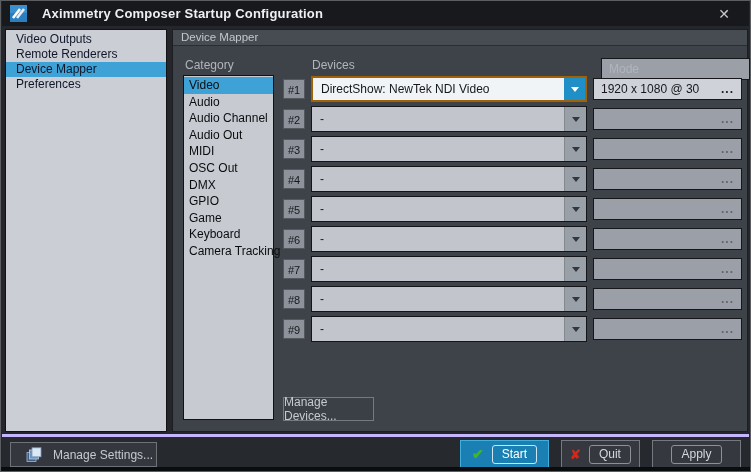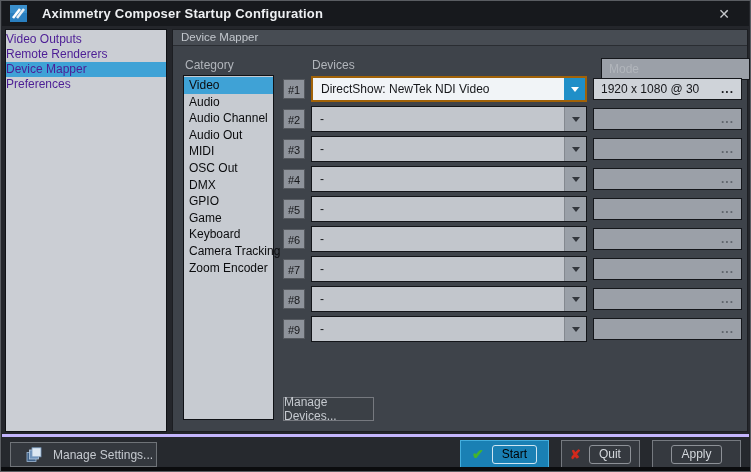--- a/index.html
+++ b/index.html
@@ -11,21 +11,21 @@
   
   .titlebar{position:absolute;left:1px;top:0;right:1px;height:25px;background:#17191d;
     display:flex;align-items:center;padding-left:8px;gap:15px;box-sizing:border-box;}
   .app-icon{width:17px;height:17px;flex:0 0 auto;}
   .title-text{color:#eef0f3;font-size:13px;font-weight:bold;letter-spacing:.2px;}
   .close-btn{position:absolute;right:10px;top:0;width:30px;height:25px;display:flex;
     align-items:center;justify-content:center;color:#c6c8cc;font-size:14px;cursor:default;}
   
   .sidebar-list{position:absolute;left:4px;top:28px;width:162px;height:403px;
     background:#cbced4;border:1px solid #101216;box-sizing:border-box;padding-top:2px;}
-  .side-item{height:15px;line-height:15px;font-size:12px;color:#4c1d95;padding-left:0;}
+  .side-item{height:15px;line-height:15px;font-size:12px;color:#0f172a;padding-left:10px;}
   .side-item.selected{background:#3fa2d6;}
   
   .panel{position:absolute;left:171px;top:28px;width:576px;height:403px;
     background:#3e434a;border:1px solid #1c1e22;box-sizing:border-box;}
   .panel-header{height:15px;line-height:15px;background:#474c53;border-bottom:1px solid #2a2d32;
     color:#c3c7cd;font-size:11.5px;padding-left:8px;}
   .col-label{position:absolute;color:#b1b5bb;font-size:12px;top:28px;}
   .col-label.category{left:12px;}
   .col-label.devices{left:139px;}
   .col-label.mode{left:422px;}
@@ -62,21 +62,21 @@
   .footer{position:absolute;left:1px;right:1px;bottom:0;height:34px;background:#26292e;
     border-top:3px solid #c4b5fd;}
   .bottom-edge{position:absolute;left:0;right:0;bottom:0;height:4px;background:#0b0c0e;}
   .btn{position:absolute;box-sizing:border-box;display:flex;align-items:center;justify-content:center;gap:8px;font-size:12px;}
   .manage-settings{left:8px;top:5px;width:147px;height:25px;background:#34383e;
     border:1px solid #6f7378;color:#c6cad0;justify-content:flex-start;padding-left:15px;gap:11px;}
   .start-btn{left:458px;top:3px;width:89px;height:28px;background:#1a80b4;border:1px solid #43aede;}
   .quit-btn{left:559px;top:3px;width:79px;height:28px;background:#35393f;border:1px solid #75797f;}
   .apply-btn{left:650px;top:3px;width:89px;height:28px;background:#35393f;border:1px solid #75797f;align-items:center;}
   .label-box{border:1px solid #8d9197;border-radius:3px;padding:1px 9px;color:#d4d8dd;line-height:15px;}
-  .start-btn .label-box{border-color:#cfe6f2;color:#000000;}
+  .start-btn .label-box{border-color:#cfe6f2;color:#ffffff;}
   .check-icon{color:#44b42c;font-size:14px;font-weight:bold;}
   .x-icon{color:#d2291c;font-size:13px;font-weight:bold;}
   .layers-icon{width:16px;height:16px;flex:0 0 auto;}
 </style>
 </head>
 <body>
 
 <div class="window">
 
   <div class="titlebar">
@@ -110,21 +110,20 @@
       <div class="cat-item">Audio</div>
       <div class="cat-item">Audio Channel</div>
       <div class="cat-item">Audio Out</div>
       <div class="cat-item">MIDI</div>
       <div class="cat-item">OSC Out</div>
       <div class="cat-item">DMX</div>
       <div class="cat-item">GPIO</div>
       <div class="cat-item">Game</div>
       <div class="cat-item">Keyboard</div>
       <div class="cat-item">Camera Tracking</div>
-      <div class="cat-item">Zoom Encoder</div>
     </div>
 
     <div class="rows">
 
       <div class="device-row">
         <div class="row-badge">#1</div>
         <div class="combo active">
           <span class="combo-value">DirectShow: NewTek NDI Video</span>
           <span class="combo-btn">
               <i class="tri"></i>

